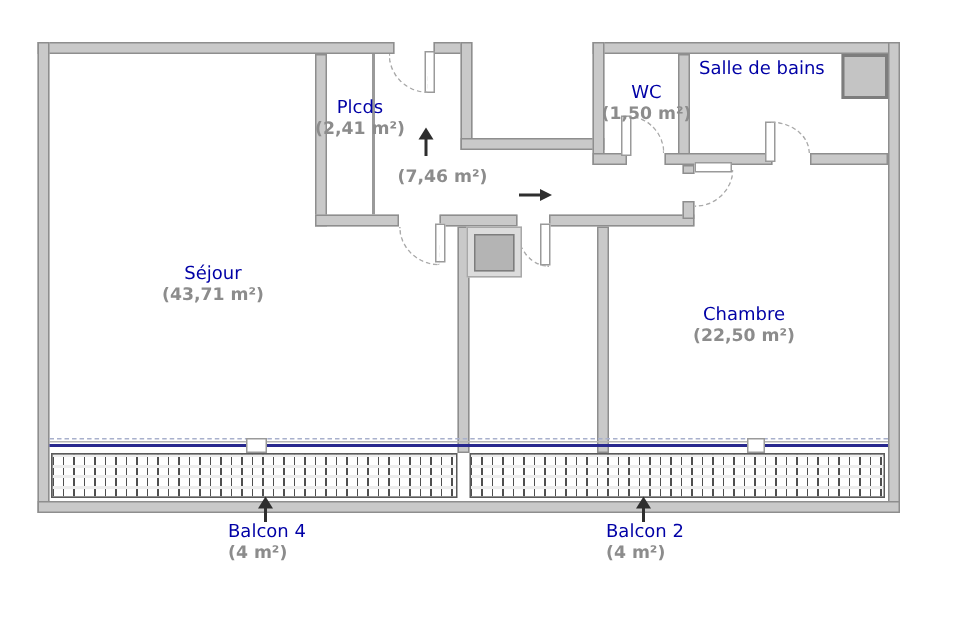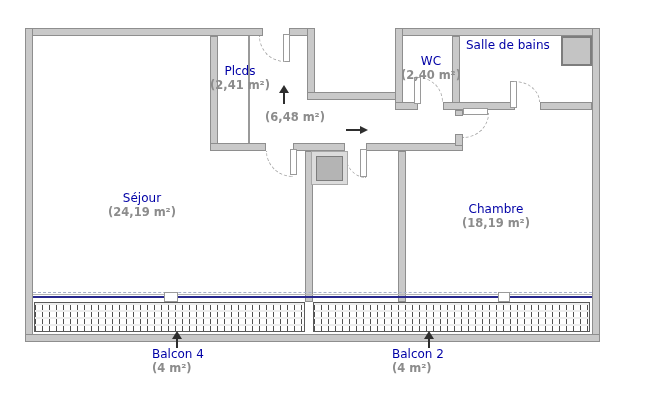--- a/index.html
+++ b/index.html
@@ -94,44 +94,44 @@
 
   <div class="atri-up" style="left:279px;top:85px;"></div>
   <div class="aline" style="left:283px;top:92px;width:2px;height:12px;"></div>
   <div class="aline" style="left:346px;top:129px;width:14px;height:2px;"></div>
   <div class="atri-right" style="left:360px;top:126px;"></div>
   <div class="atri-up" style="left:172px;top:331px;"></div>
   <div class="aline" style="left:176px;top:338px;width:2px;height:10px;"></div>
   <div class="atri-up" style="left:424px;top:331px;"></div>
   <div class="aline" style="left:428px;top:338px;width:2px;height:10px;"></div>
 
-  <div class="room-label" style="left:108px;top:191px;">
+  <div class="room-label" style="left:108px;top:175px;">
     <span class="rname">Séjour</span>
-    <span class="rarea">(24,19 m²)</span>
+    <span class="rarea">(43,71 m²)</span>
   </div>
   <div class="room-label" style="left:210px;top:64px;">
     <span class="rname">Plcds</span>
     <span class="rarea">(2,41 m²)</span>
   </div>
   <div class="room-label" style="left:265px;top:110px;">
-    <span class="rarea">(6,48 m²)</span>
+    <span class="rarea">(7,46 m²)</span>
   </div>
   <div class="room-label" style="left:401px;top:54px;">
     <span class="rname">WC</span>
-    <span class="rarea">(2,40 m²)</span>
+    <span class="rarea">(1,50 m²)</span>
   </div>
   <div class="room-label" style="left:466px;top:38px;">
     <span class="rname">Salle de bains</span>
   </div>
   <div class="room-label" style="left:462px;top:202px;">
     <span class="rname">Chambre</span>
-    <span class="rarea">(18,19 m²)</span>
+    <span class="rarea">(22,50 m²)</span>
   </div>
   <div class="room-label" style="left:152px;top:347px;">
     <span class="rname">Balcon 4</span>
     <span class="rarea">(4 m²)</span>
   </div>
-  <div class="room-label" style="left:392px;top:347px;">
+  <div class="room-label" style="left:404px;top:347px;">
     <span class="rname">Balcon 2</span>
     <span class="rarea">(4 m²)</span>
   </div>
 
 </div>
 
 </body></html>

